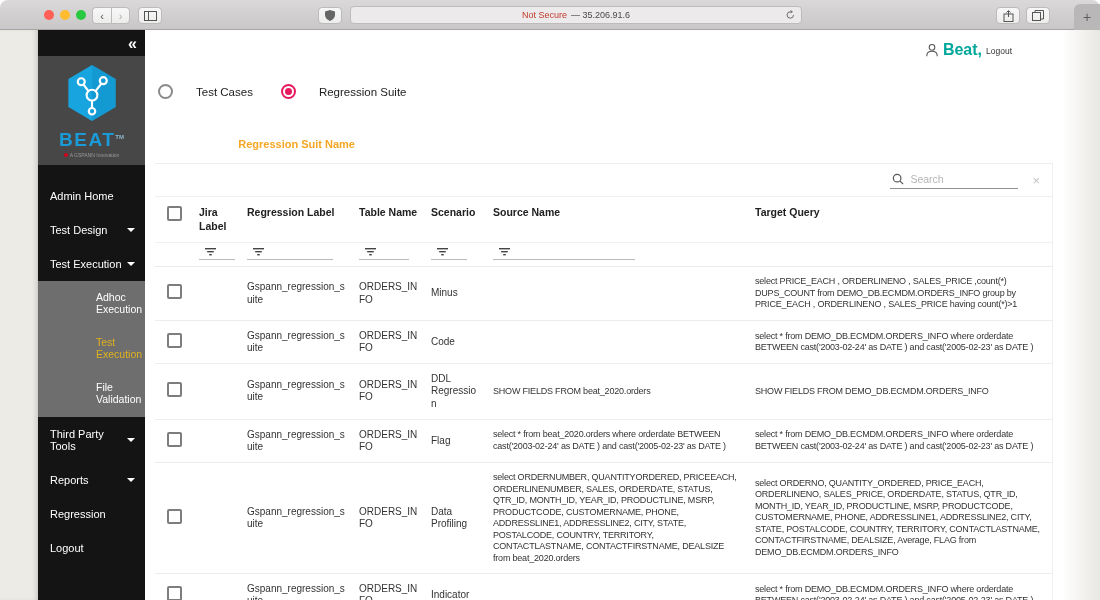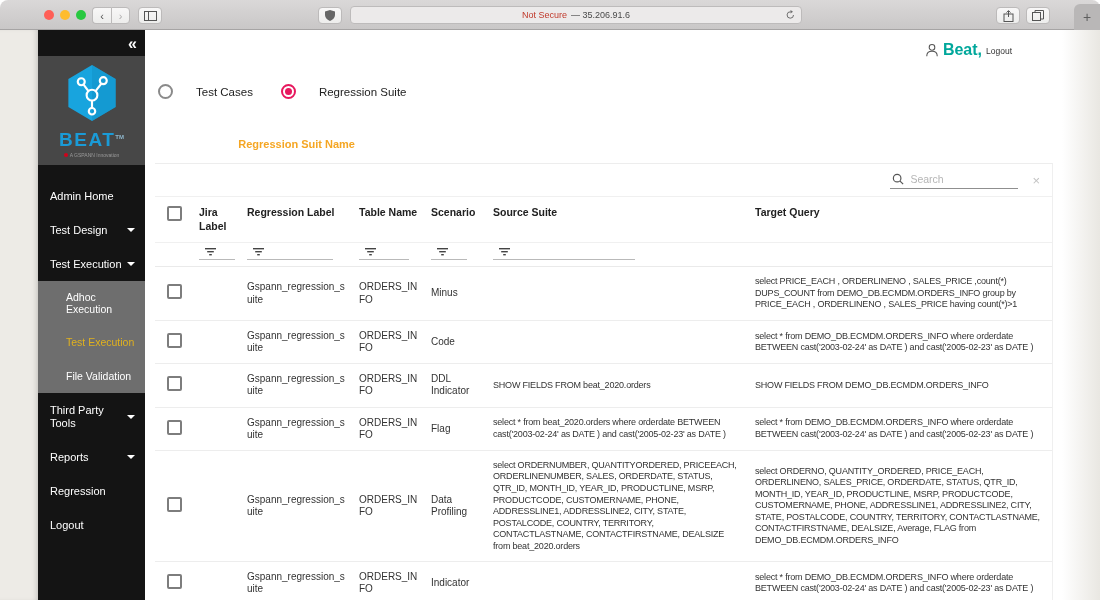--- a/index.html
+++ b/index.html
@@ -50,21 +50,21 @@
   .logo-word { color:#1a9bd7; font-size:19px; font-weight:bold; letter-spacing:1.5px; line-height:1; margin-top:4px; }
   .logo-word sup { font-size:6px; color:#8fb7cc; letter-spacing:0; }
   .logo-tagline { font-size:5px; color:#9a9a9a; margin-top:3px;
                   display:flex; align-items:center; justify-content:center; gap:2px; }
   .tagline-dot { width:4px; height:4px; border-radius:50%; background:#d0021b; display:inline-block; }
   .menu { padding-top:14px; font-size:11px; }
   .menu-item { padding:11px 10px 11px 12px; display:flex; align-items:center;
                justify-content:space-between; cursor:pointer; line-height:1.1; }
   .caret { width:0; height:0; border-left:4px solid transparent;
            border-right:4px solid transparent; border-top:4px solid #fff; }
-  .submenu { background:#6e6e6e; }
+  .submenu { background:#6e6e6e;padding-left:30px; }
   .submenu .menu-item { padding-left:28px; font-size:10.5px; }
   .submenu .menu-item.active { color:#e0b11f; }
 
   
   .main { flex:1; background:#fff; position:relative; overflow:hidden; }
   .right-fade { position:absolute; right:0; top:0; width:38px; height:100%;
                 background:linear-gradient(to right, rgba(236,234,229,0), #e9e7e2);
                 pointer-events:none; z-index:5; }
   .user-chip { position:absolute; top:11px; right:88px; display:flex;
                align-items:center; gap:4px; }
@@ -302,21 +302,21 @@
             <col class="c-src">
             <col>
         </colgroup>
         <thead>
           <tr>
             <th class="cb-cell"><span class="checkbox"></span></th>
             <th>Jira Label</th>
             <th>Regression Label</th>
             <th>Table Name</th>
             <th>Scenario</th>
-            <th>Source Suite</th>
+            <th>Source Name</th>
             <th>Target Query</th>
           </tr>
           <tr class="filter-row">
             <td></td>
             <td>
                 <div class="filter f-jira">
               <svg width="11" height="8" viewBox="0 0 11 8">
                 <rect x="0" y="0" width="11" height="1.4" fill="#444"></rect>
                 <rect x="2.2" y="3" width="6.6" height="1.4" fill="#444"></rect>
                 <rect x="4.2" y="6" width="2.6" height="1.4" fill="#444"></rect>
@@ -381,21 +381,21 @@
     <td>Code</td>
     <td class="q"></td>
     <td class="q">select * from DEMO_DB.ECMDM.ORDERS_INFO where orderdate BETWEEN cast('2003-02-24' as DATE ) and cast('2005-02-23' as DATE )</td>
   </tr>
 
   <tr>
     <td class="cb-cell"><span class="checkbox"></span></td>
     <td></td>
     <td>Gspann_regression_suite</td>
     <td>ORDERS_INFO</td>
-    <td>DDL Indicator</td>
+    <td>DDL Regression</td>
     <td class="q">SHOW FIELDS FROM beat_2020.orders</td>
     <td class="q">SHOW FIELDS FROM DEMO_DB.ECMDM.ORDERS_INFO</td>
   </tr>
 
   <tr>
     <td class="cb-cell"><span class="checkbox"></span></td>
     <td></td>
     <td>Gspann_regression_suite</td>
     <td>ORDERS_INFO</td>
     <td>Flag</td>

